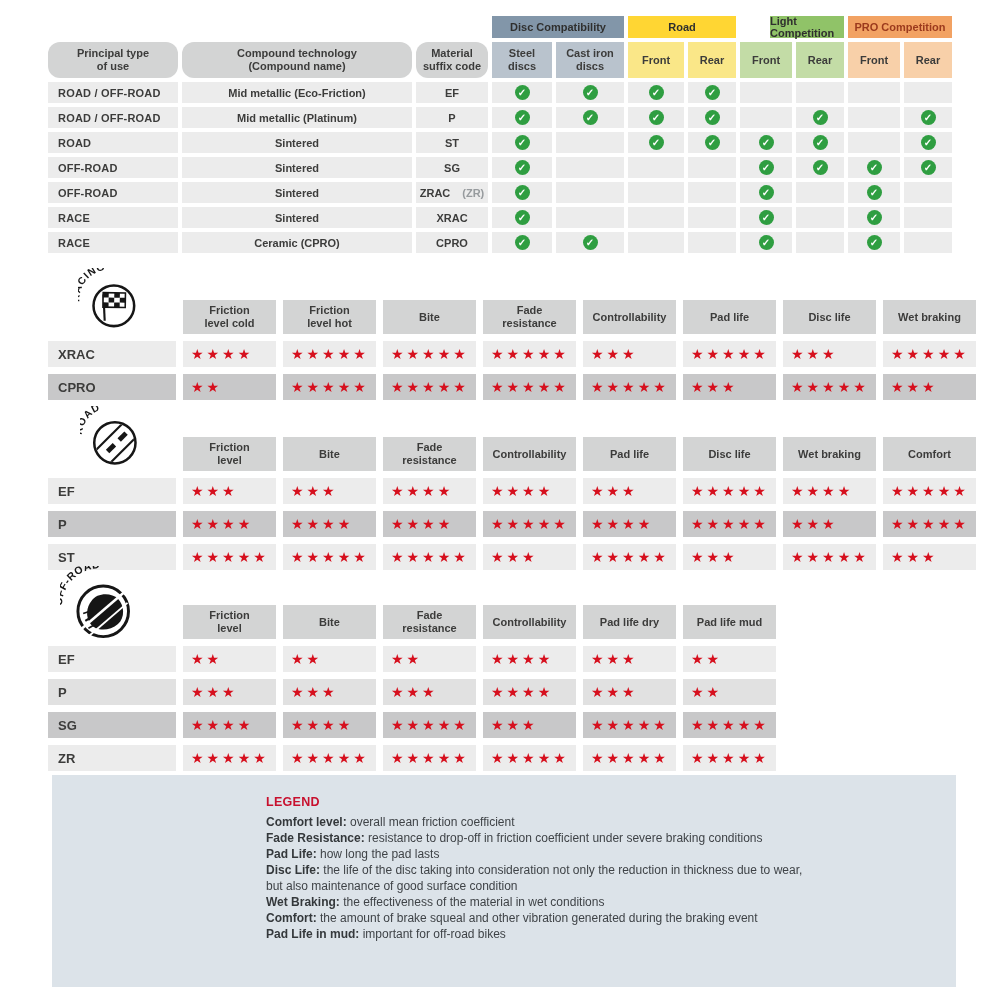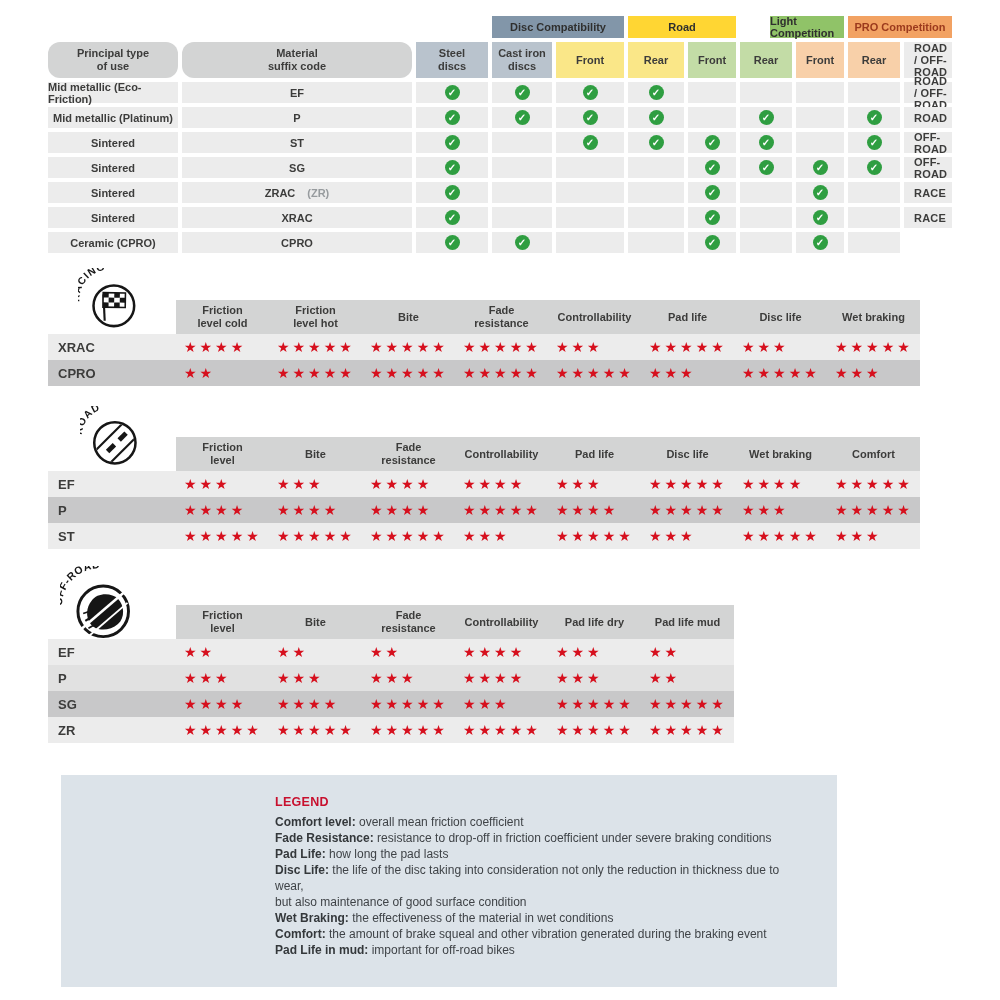--- a/index.html
+++ b/index.html
@@ -32,51 +32,52 @@
 
   
   .rating-section { position:absolute; left:48px; width:904px; }
   #section-racing { top:268px; }
   #section-road { top:404px; }
   #section-offroad { top:568px; }
   .sec-icon { position:absolute; }
   #section-racing .sec-icon { left:30px; top:0; }
   #section-road .sec-icon { left:32px; top:2px; }
   #section-offroad .sec-icon { left:12px; top:-2px; }
-  .rt-grid { display:grid; gap:0; }
+  .rt-grid { display:grid; gap:7px; }
   #section-racing .rt-grid { margin-top:32px; }
   #section-road .rt-grid { margin-top:33px; }
   #section-offroad .rt-grid { margin-top:37px; }
   .rt-empty { background:transparent; }
   .rt-head { background:var(--header-gray); display:flex; align-items:center; justify-content:center;
     text-align:center; font-size:11px; font-weight:bold; line-height:1.18; }
   .rt-label { display:flex; align-items:center; padding-left:10px; font-size:13px; font-weight:bold; }
   .rt-cell { display:flex; align-items:center; padding-left:8px; }
   .shade-light { background:var(--row-light); }
   .shade-medium { background:var(--row-medium); }
   .shade-dark { background:var(--row-dark); }
   .stars { color:var(--star-red); font-size:14px; letter-spacing:3px; line-height:1; white-space:nowrap; }
 
   
-  .legend { position:absolute; left:61px; top:775px; width:776px; height:212px; background:var(--legend-bg); }
+  .legend { position:absolute; left:52px; top:775px; width:904px; height:212px; background:var(--legend-bg); }
   .legend-inner { padding:19px 28px 0 214px; font-size:12px; line-height:16px; color:#3f4347; }
   .legend-title { color:var(--legend-title); font-weight:bold; font-size:12.5px; margin-bottom:4px; letter-spacing:0.3px; }
   .legend-line b { font-weight:bold; color:#34383b; }
 </style>
 </head>
 <body>
 
 <div class="page">
   <div id="compat-grid" class="compat-grid">
       <div style="grid-column: 1 / span 3;"></div>
       <div class="ghead gh-disc" style="grid-column: 4 / span 2;">Disc Compatibility</div>
       <div class="ghead gh-road" style="grid-column: 6 / span 2;">Road</div>
       <div class="ghead gh-light" style="grid-column: 8 / span 2;">Light Competition</div>
       <div class="ghead gh-pro" style="grid-column: 10 / span 2;">PRO Competition</div>
       <div class="shead c-gray">Principal type<br>of use</div>
+      <div class="shead c-gray">Compound technology<br>(Compound name)</div>
       <div class="shead c-gray">Material<br>suffix code</div>
       <div class="shead c-disc">Steel<br>discs</div>
       <div class="shead c-disc">Cast iron<br>discs</div>
       <div class="shead c-road">Front</div>
       <div class="shead c-road">Rear</div>
       <div class="shead c-light">Front</div>
       <div class="shead c-light">Rear</div>
       <div class="shead c-pro">Front</div>
       <div class="shead c-pro">Rear</div>
       <div class="dcell use-cell">ROAD / OFF-ROAD</div>

